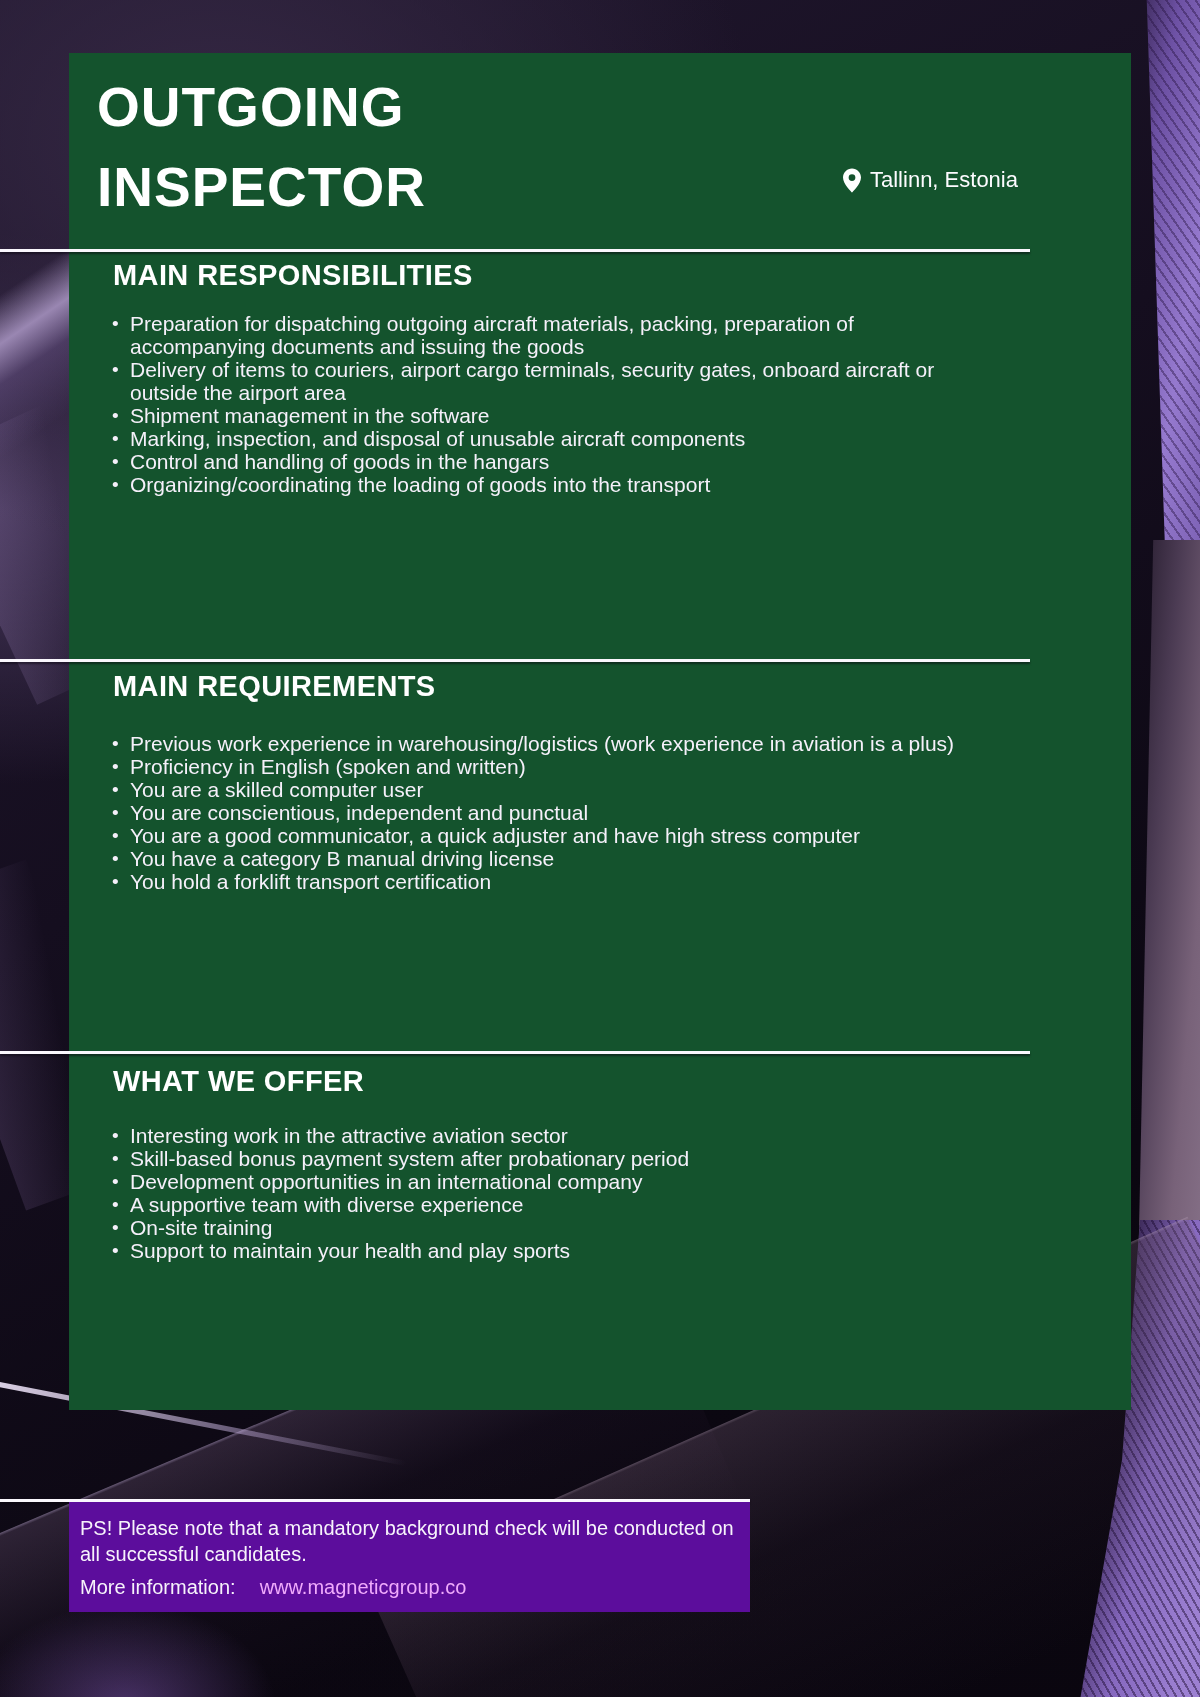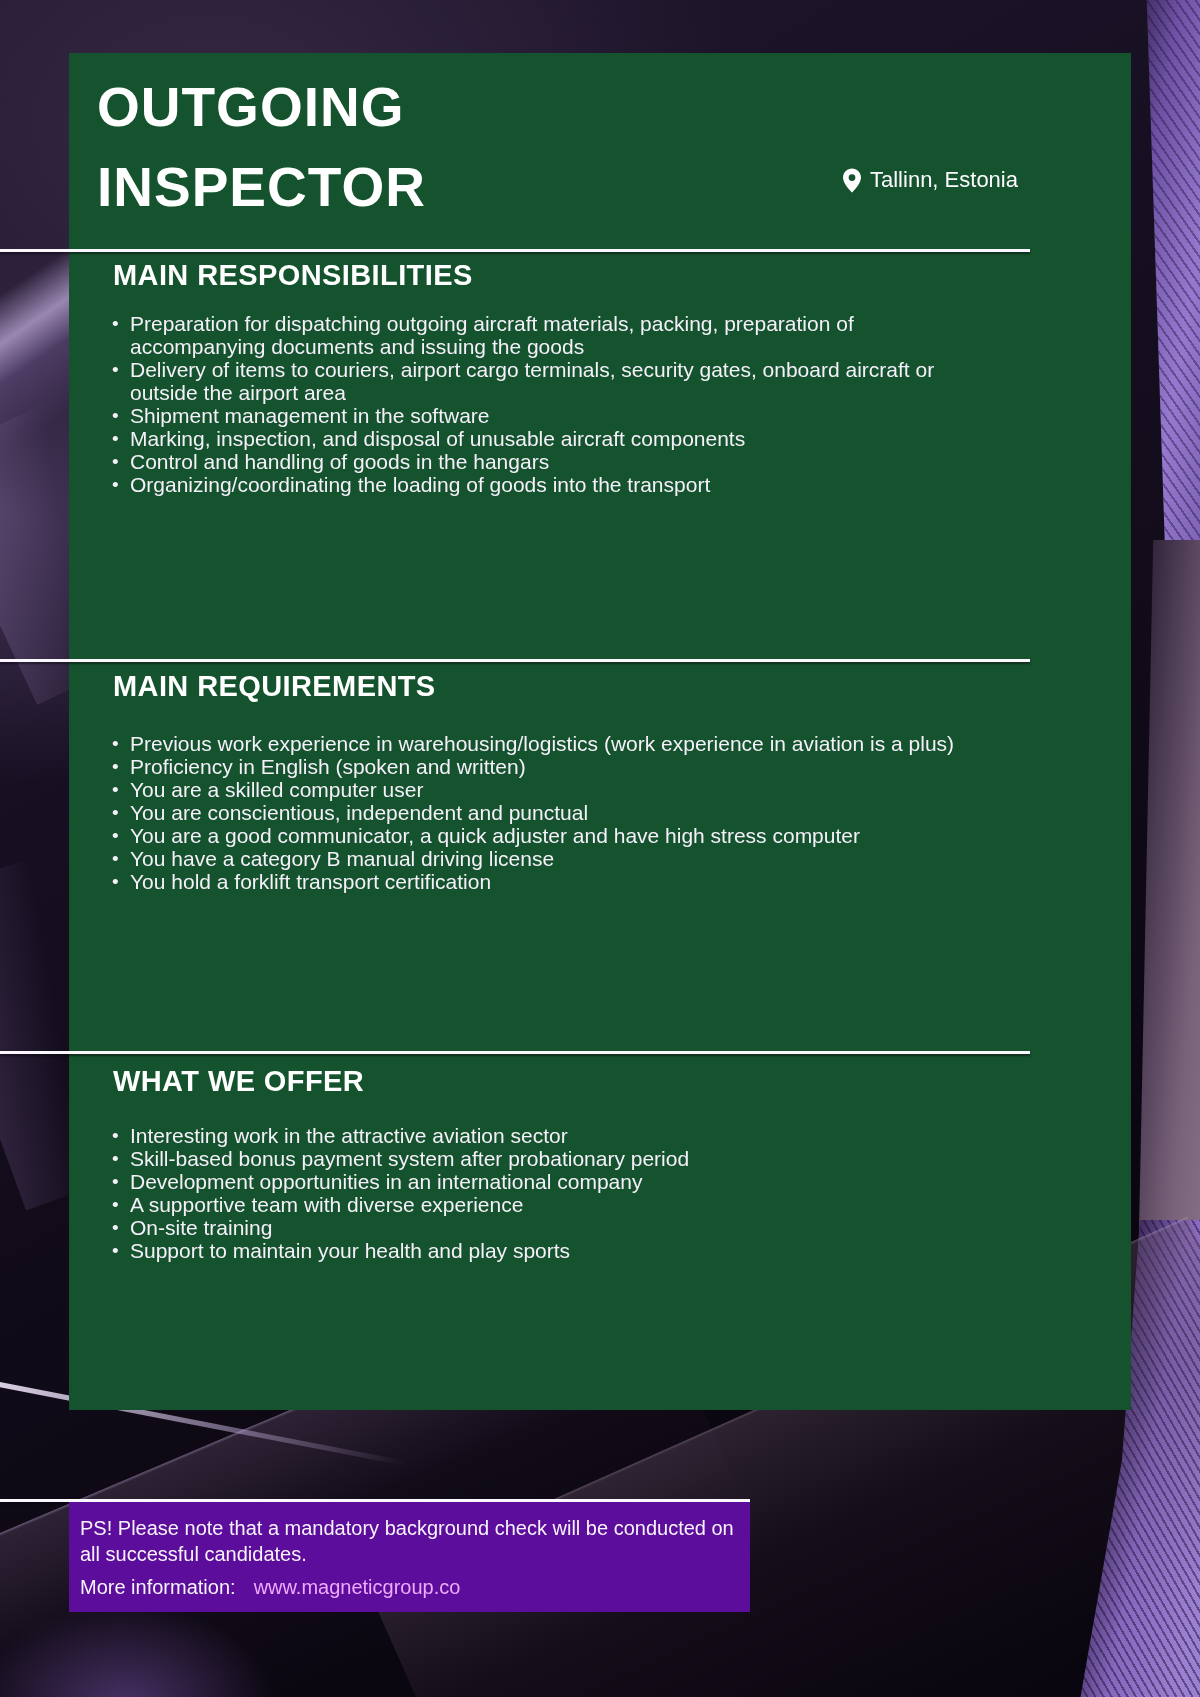--- a/index.html
+++ b/index.html
@@ -101,21 +101,21 @@
   .rule1{top:249px;width:1030px;}
   .rule2{top:659px;width:1030px;}
   .rule3{top:1051px;width:1030px;}
   .rule4{top:1499px;width:750px;}
   
   .footer-card{
     position:absolute;left:69px;top:1502px;width:681px;height:110px;
     background:#5c0d9c;box-sizing:border-box;padding:13px 14px 0 11px;
   }
   .footer-note{margin:0;font-size:20px;line-height:26px;color:#f7f3fb;}
-  .more-info{margin-top:9px;display:flex;gap:18px;font-size:20px;color:#f7f3fb;}
+  .more-info{margin-top:9px;display:flex;gap:24px;font-size:20px;color:#f7f3fb;}
   .website{color:#f0abfc;text-decoration:none;}
   .pin-icon{display:inline-flex;flex:0 0 auto;}
 </style>
 </head>
 <body>
 
 <div class="page">
 
   <div class="bg">
     <div class="blade-tl"></div>

